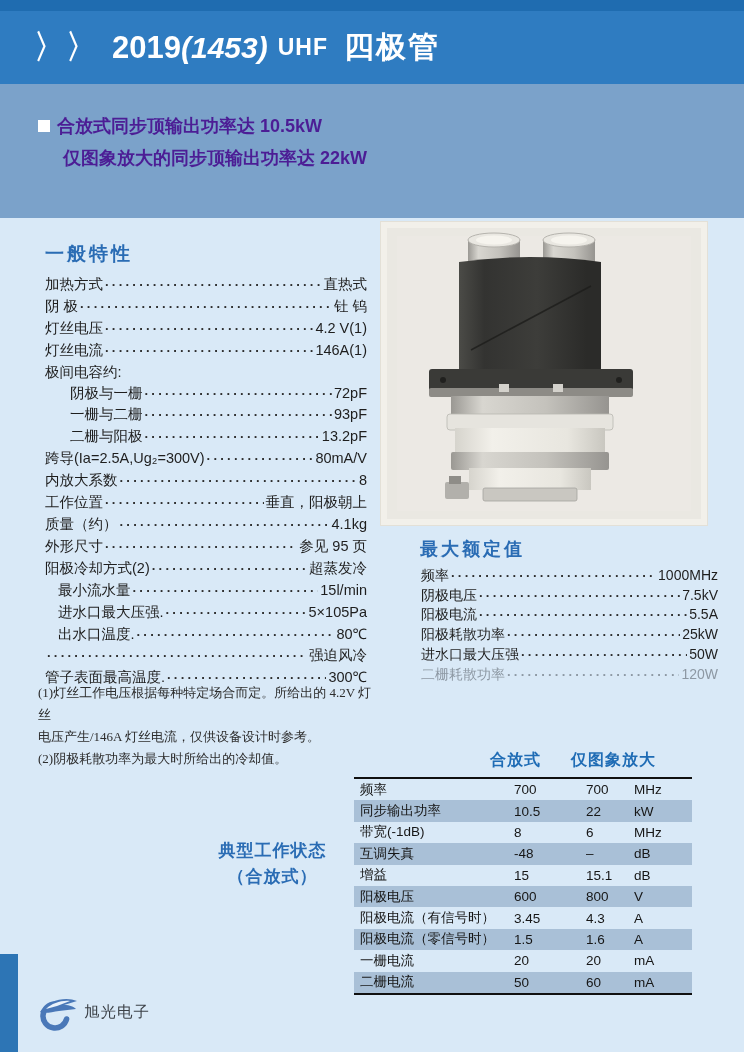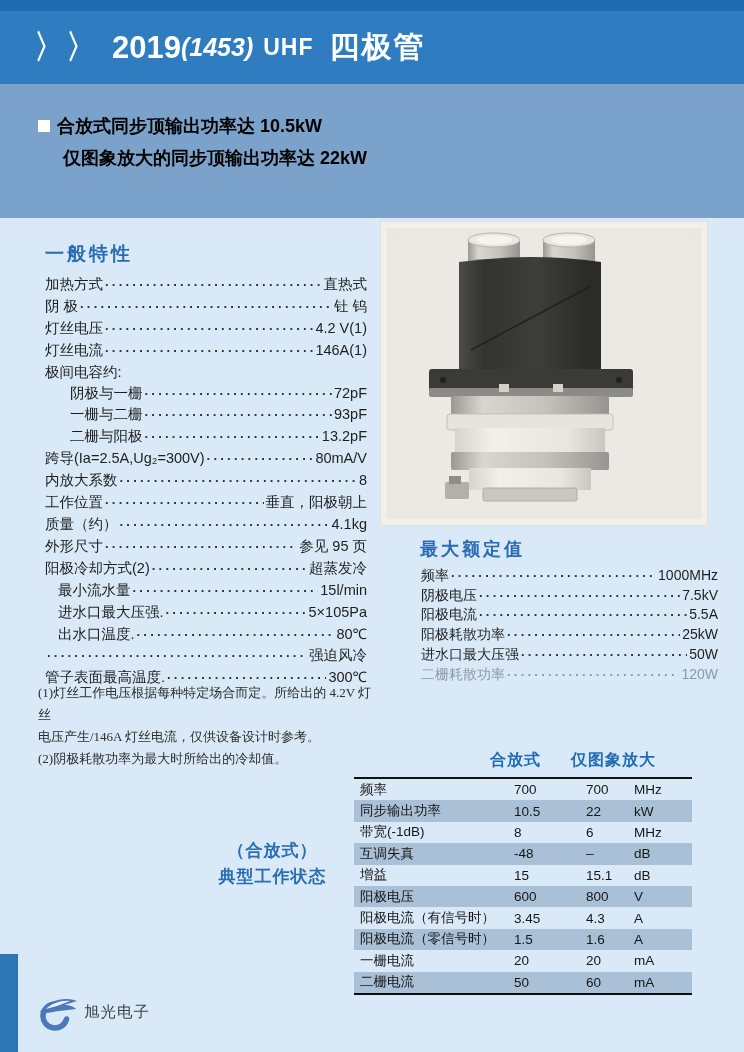--- a/index.html
+++ b/index.html
@@ -11,26 +11,26 @@
   }
   
   .top-strip { position:absolute; left:0; top:0; width:744px; height:11px; background:var(--header-top,#1f6cb0); }
   .header {
     position:absolute; left:0; top:11px; width:744px; height:73px;
     background:var(--header,#2f7cc1); color:#fff;
     display:flex; align-items:center; padding-left:34px; box-sizing:border-box;
   }
   .header .marks { font-size:30px; font-weight:bold; letter-spacing:2px; margin-right:14px; transform:scaleY(1.1); }
   .header .model { font-size:31px; font-weight:bold; }
-  .header .variant { font-size:25px; font-weight:bold; font-style:italic; }
+  .header .variant { font-size:30px; font-weight:bold; font-style:italic; }
   .header .family { font-size:23px; font-weight:900; margin-left:10px; letter-spacing:1px; }
   .header .ttype { font-size:30px; font-weight:bold; margin-left:16px; letter-spacing:2px; }
   .subheader {
     position:absolute; left:0; top:84px; width:744px; height:134px;
-    background:var(--band,#7ba2ca); color:#000000;
+    background:var(--band,#7ba2ca); color:#4c1d95;
   }
   .hl-line1 { position:absolute; left:38px; top:30px; font-size:18px; font-weight:bold; display:flex; align-items:center; }
   .hl-line1 .bullet { width:12px; height:12px; background:#fff; display:inline-block; margin-right:7px; }
   .hl-line2 { position:absolute; left:63px; top:62px; font-size:18px; font-weight:bold; }
 
   
   .sec-heading { position:absolute; color:var(--accent-heading,#2a6cb4); font-weight:bold; letter-spacing:3px; }
   .h-general { left:45px; top:241px; font-size:19px; }
   .h-ratings { left:420px; top:537px; font-size:18px; }
 
@@ -337,22 +337,22 @@
   <div class="footnotes">
 
       <div>(1)灯丝工作电压根据每种特定场合而定。所给出的 4.2V 灯丝</div>
 
       <div>电压产生/146A 灯丝电流，仅供设备设计时参考。</div>
 
       <div>(2)阴极耗散功率为最大时所给出的冷却值。</div>
     </div>
 
   <div class="typical">
+    <div>典型工作状态</div>
     <div>（合放式）</div>
-    <div>典型工作状态</div>
   </div>
 
   <div class="op-table">
     <div class="op-head">
       <span class="op-col1">合放式</span>
       <span class="op-col2">仅图象放大</span>
     </div>
     <div class="op-body">
 
         <div class="trow">

